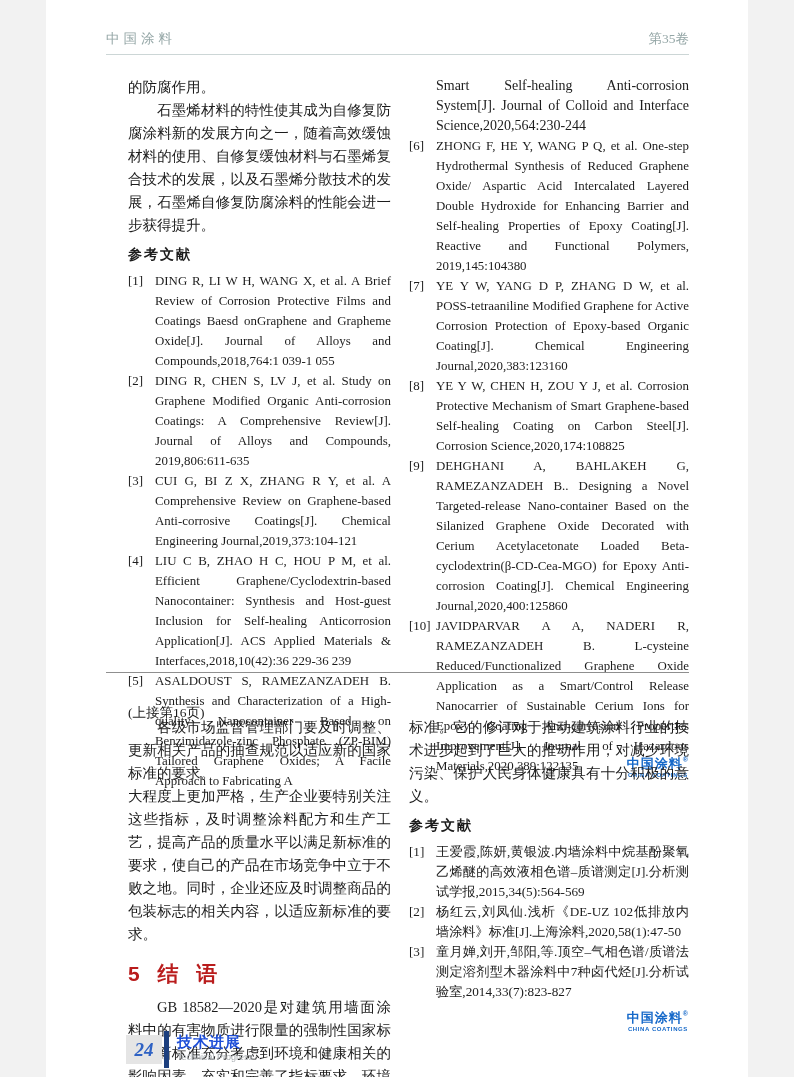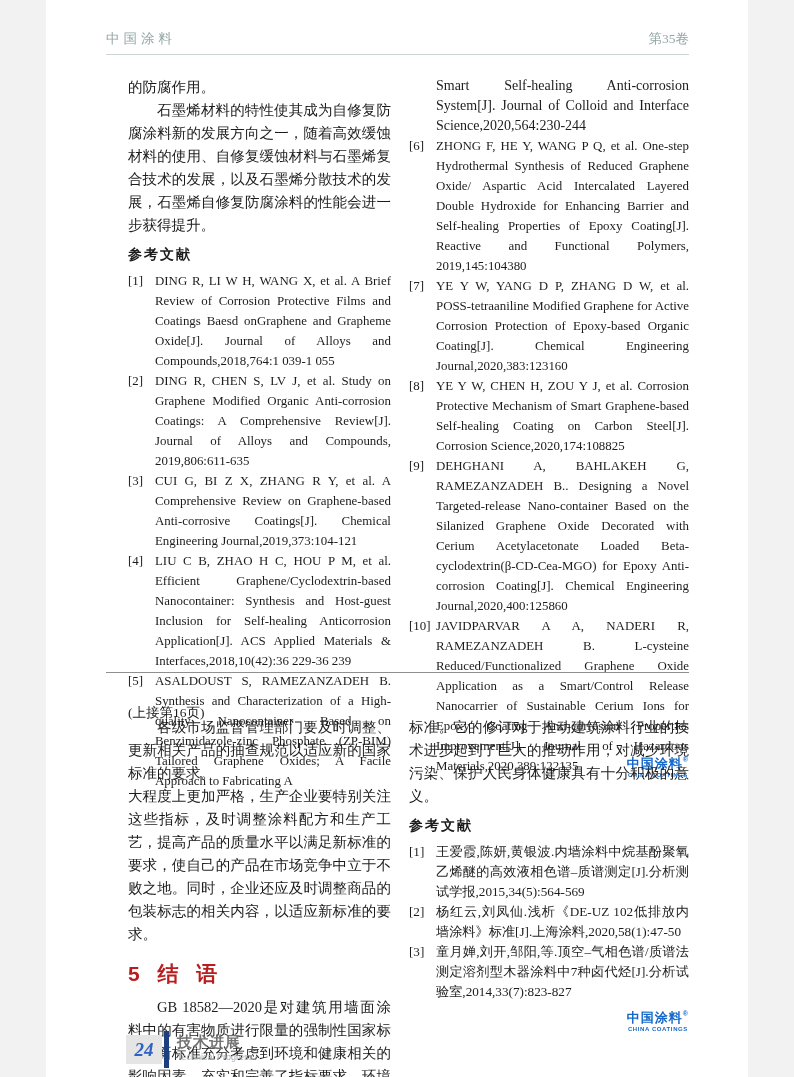--- a/index.html
+++ b/index.html
@@ -53,21 +53,21 @@
   
   .divider { position:absolute; top:672px; left:60px; right:59px; border-top:1px solid #8f8f8f; }
   .contnote { position:absolute; top:704px; left:82px; font-size:13.5px; }
   
   .pfooter { position:absolute; left:80px; top:1031px; display:flex; align-items:flex-start; }
   .pnumbox { width:36px; height:29px; margin-top:4px; background:#e5e5e5;
              display:flex; align-items:center; justify-content:center; }
   .pnum { color:#2f62c4; font-style:italic; font-weight:bold; font-size:19px; }
   .fbar { width:5px; height:37px; background:#1c3f7e; margin-left:2px; }
   .ftxt { margin-left:8px; padding-top:2px; }
-  .fcn { color:#737373; font-size:15px; font-weight:bold; letter-spacing:1px;
+  .fcn { color:#1d4ed8; font-size:15px; font-weight:bold; letter-spacing:1px;
          font-family:"Liberation Sans","DejaVu Sans",sans-serif; }
   .fen { color:#a9aeb2; font-size:9px; font-family:"Liberation Sans","DejaVu Sans",sans-serif; }
 </style>
 </head>
 <body>
 
 <div class="page">
 
   <div class="jheader">
     <span class="jname">中国涂料</span>

